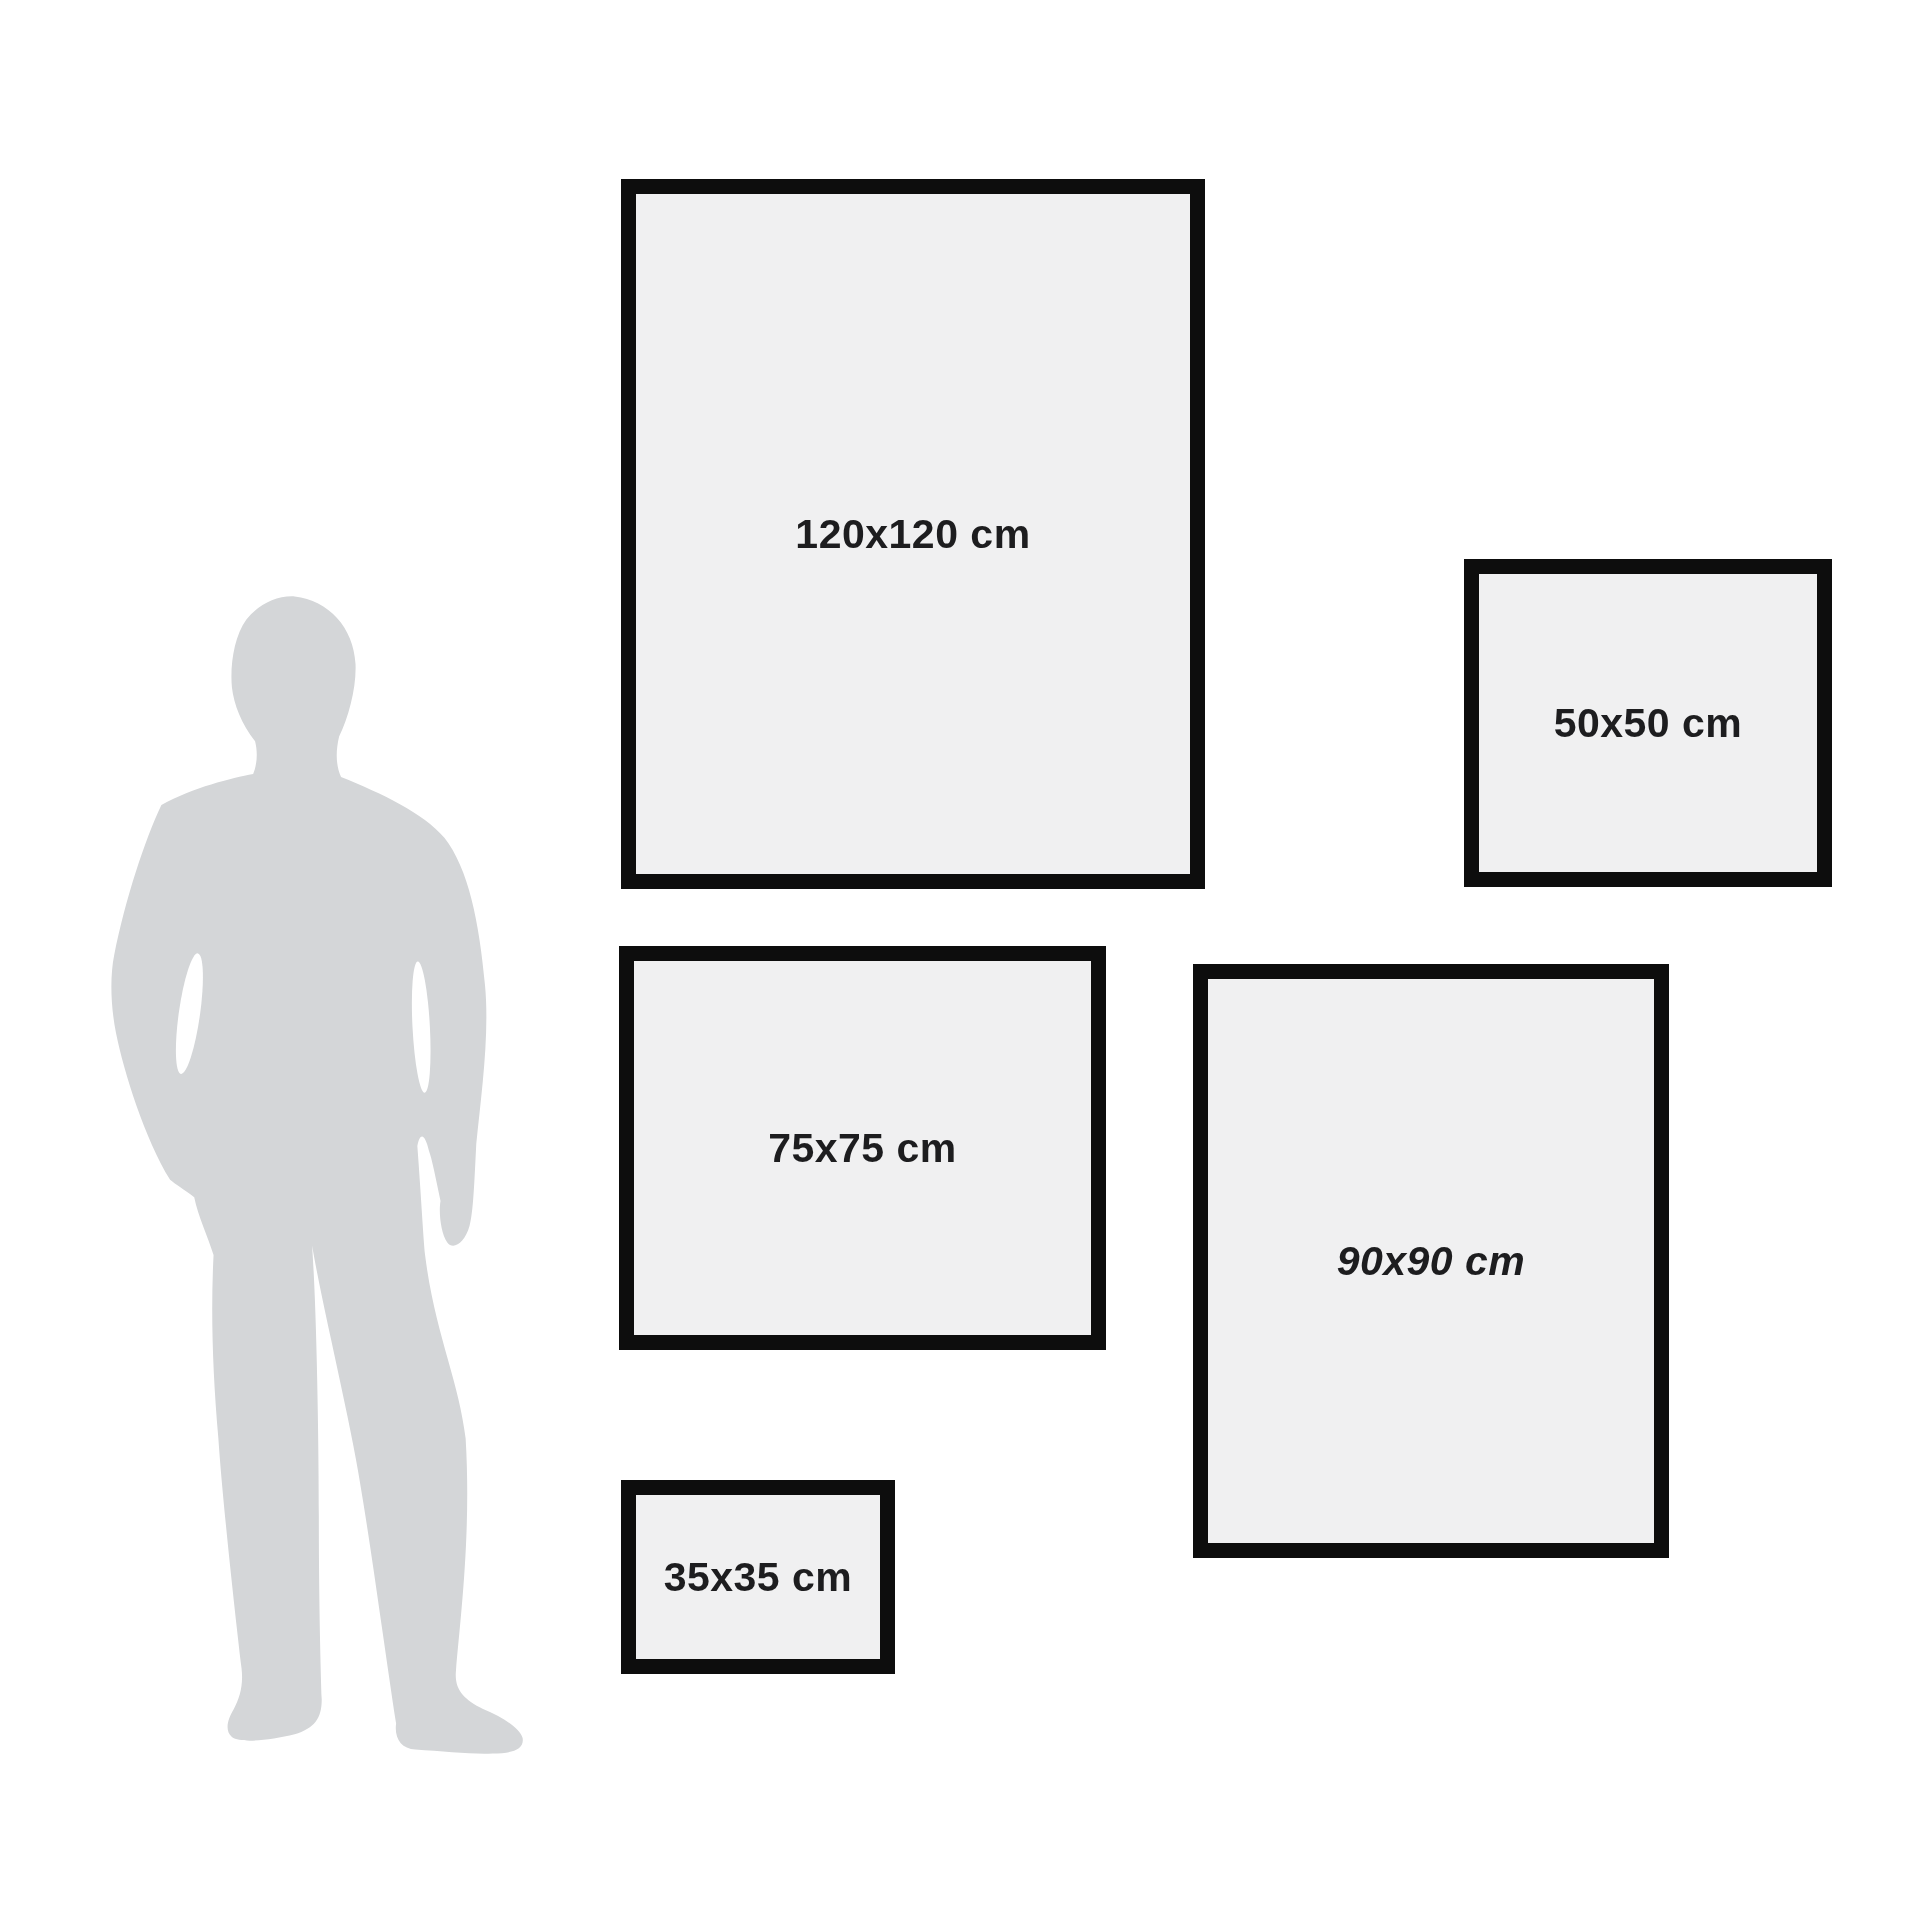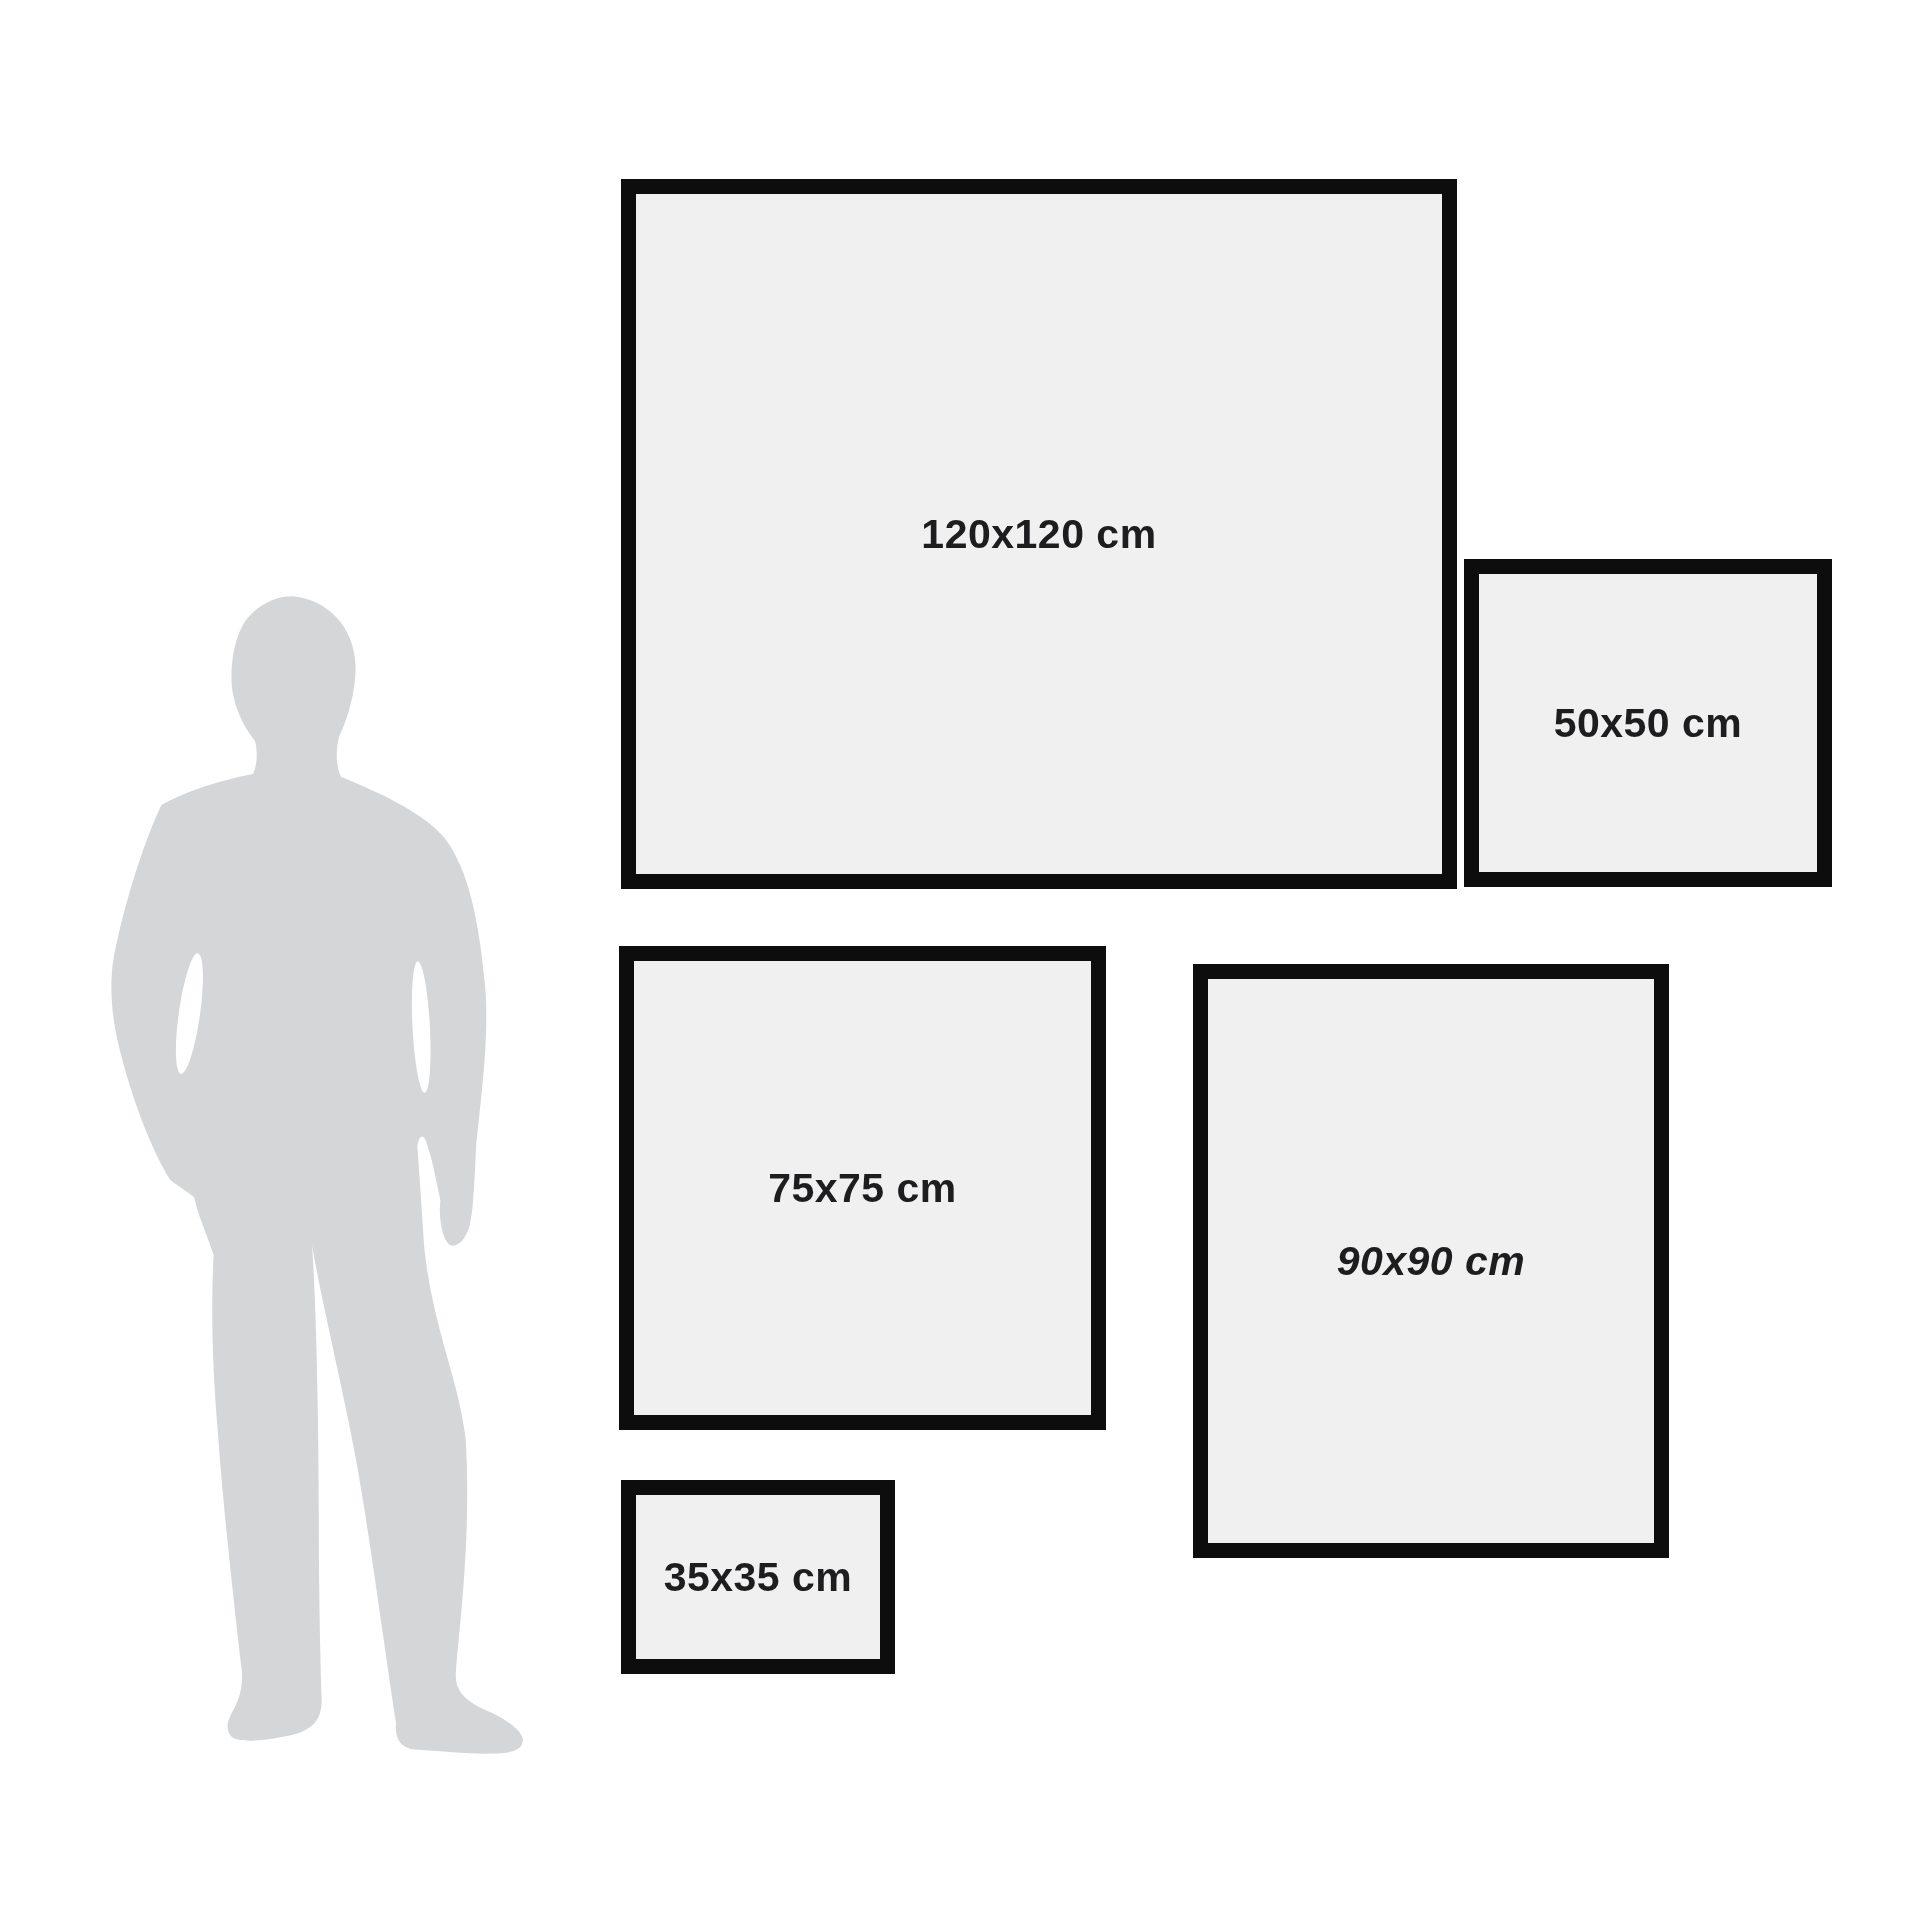--- a/index.html
+++ b/index.html
@@ -88,27 +88,27 @@
         C 160 150 152 130 150 112
         C 148 90 152 60 165 42
         C 178 26 196 17 215 18
         Z"></path>
     </g>
     <ellipse cx="106" cy="450" rx="11" ry="63" transform="rotate(8 106 450)" fill="#ffffff"></ellipse>
     <ellipse cx="346" cy="464" rx="9" ry="68" transform="rotate(-3 346 464)" fill="#ffffff"></ellipse>
   </svg>
 
   <div id="frames-layer">
-      <div class="frame" style="left: 621px; top: 179px; width: 836px; height: 710px; border-width: 15.4px;">
+      <div class="frame" style="left: 621px; top: 179px; width: 584px; height: 710px; border-width: 15.4px;">
     <span class="frame-label">120x120 cm</span>
   </div>
       <div class="frame" style="left: 1464px; top: 559px; width: 368px; height: 328px; border-width: 15.4px;">
     <span class="frame-label">50x50 cm</span>
   </div>
-      <div class="frame" style="left: 619px; top: 946px; width: 487px; height: 484px; border-width: 15.4px;">
+      <div class="frame" style="left: 619px; top: 946px; width: 487px; height: 404px; border-width: 15.4px;">
     <span class="frame-label">75x75 cm</span>
   </div>
       <div class="frame" style="left: 1193px; top: 964px; width: 476px; height: 594px; border-width: 15.4px; font-style: italic;">
     <span class="frame-label">90x90 cm</span>
   </div>
       <div class="frame" style="left: 621px; top: 1480px; width: 274px; height: 194px; border-width: 15.4px;">
     <span class="frame-label">35x35 cm</span>
   </div>
     </div>
 

